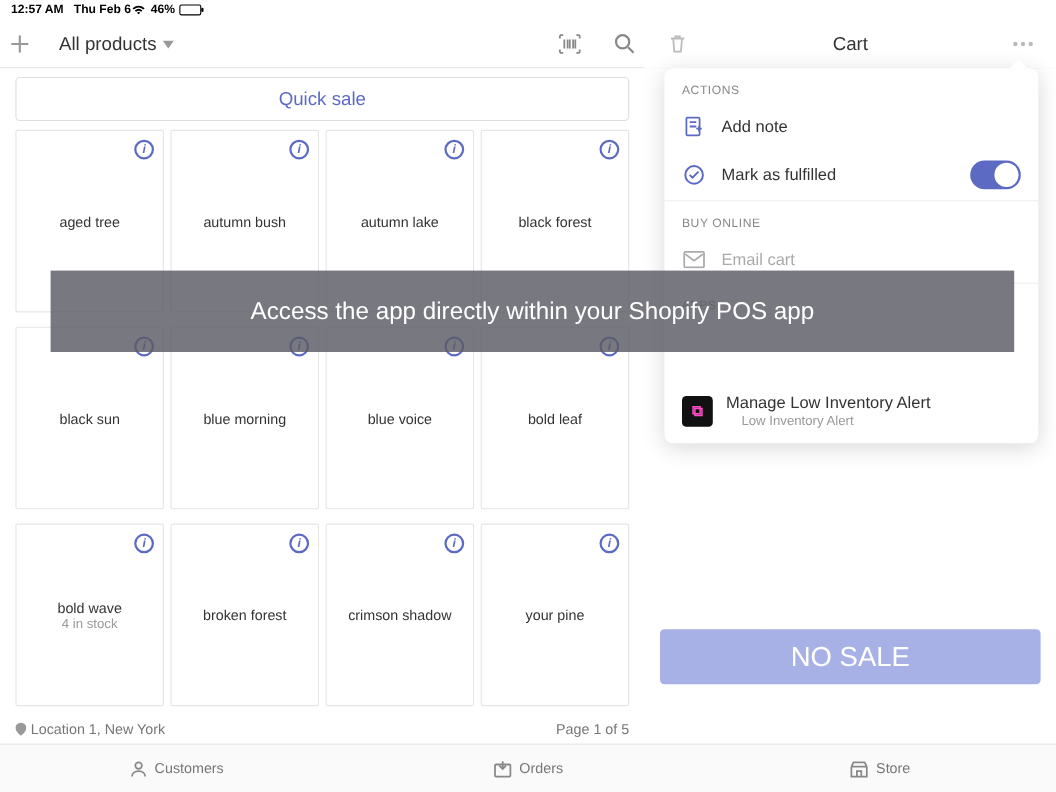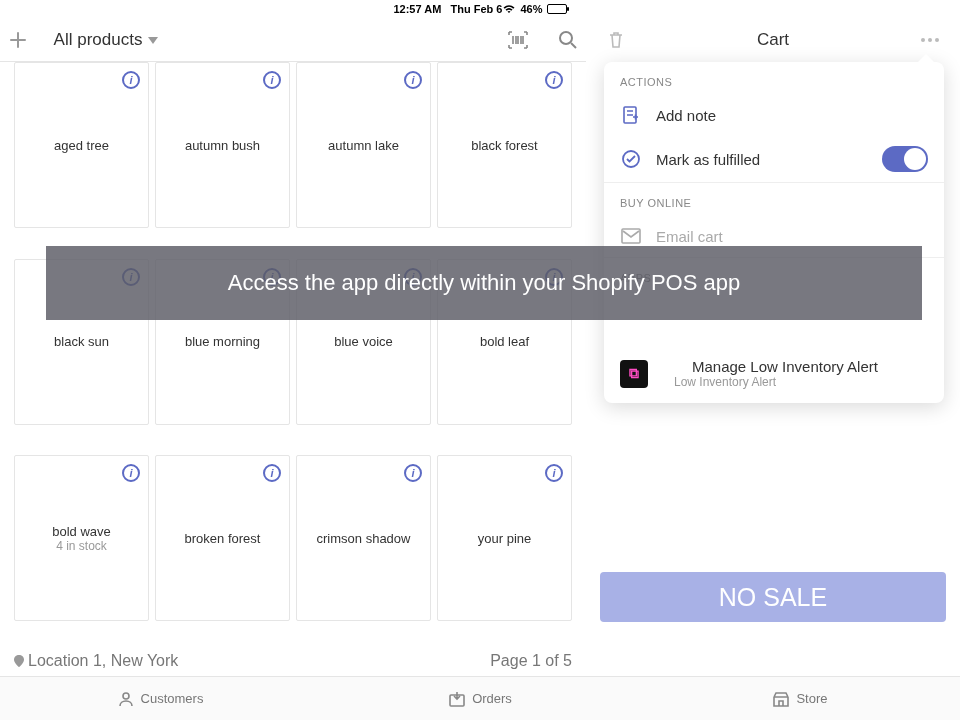--- a/index.html
+++ b/index.html
@@ -1,51 +1,51 @@
 <!DOCTYPE html>
 <html><head>
 <meta charset="utf-8">
 <style>
   * { box-sizing: border-box; margin: 0; padding: 0; }
   body { font-family: -apple-system, BlinkMacSystemFont, "Segoe UI", sans-serif; width: 960px; height: 720px; background: #fff; overflow: hidden; position: relative; }
-  .status-bar { display:flex; justify-content:center; align-items:center; height:18px; padding:0 10px; font-size:11px; font-weight:600; }
+  .status-bar { display:flex; justify-content:flex-start; align-items:center; height:18px; padding:0 10px; font-size:11px; font-weight:600; }
   .status-right { display:flex; align-items:center; gap:4px; }
   .battery-body { width:20px; height:10px; border:1px solid #000; border-radius:2px; position:relative; display:inline-block; }
   .battery-body::after { content:""; position:absolute; right:-3px; top:2px; width:2px; height:4px; background:#000; border-radius:1px; }
   .battery-fill { background:#000; height:100%; }
   .header-row { display:flex; height:44px; border-bottom:1px solid #e5e5e5; }
   .main-header { display:flex; align-items:center; justify-content:space-between; padding:0 6px; height:44px; }
   .main-header .center { position:absolute; left:0; right:374px; display:flex; justify-content:center; align-items:center; height:44px; pointer-events:none; }
   .dropdown-title { font-size:17px; color:#333; display:flex; align-items:center; gap:6px; pointer-events:auto; }
   .triangle { width:0; height:0; border-left:5px solid transparent; border-right:5px solid transparent; border-top:7px solid #999; }
   .icon-btn { width:24px; height:24px; color:#777; display:flex; align-items:center; justify-content:center; }
   .header-right-group { display:flex; gap:26px; }
   .cart-header { display:flex; align-items:center; justify-content:space-between; padding:0 18px; height:44px; background:#fff; }
   .cart-title { flex:1; text-align:center; font-size:17px; color:#333; }
   .quick-sale { margin:8px 14px; border:1px solid #ddd; border-radius:4px; height:40px; display:flex; align-items:center; justify-content:center; color:#5c6ac4; font-size:17px; }
   .grid { display:grid; grid-template-columns:repeat(4, 1fr); gap:6px; padding:0 14px; flex:1; }
   .card { background:#fff; border:1px solid #e5e5e5; border-radius:2px; height:166px; position:relative; display:flex; flex-direction:column; align-items:center; justify-content:center; }
   .card .info { position:absolute; top:8px; right:8px; width:18px; height:18px; border:2px solid #5c6ac4; border-radius:50%; display:flex; align-items:center; justify-content:center; color:#5c6ac4; font-size:11px; font-weight:700; font-style:italic; }
   .card-name { font-size:13px; color:#333; }
   .card-sub { font-size:12px; color:#999; }
-  .footer-strip { display:flex; justify-content:space-between; padding:6px 14px; font-size:16px; color:#777;gap:32px; }
+  .footer-strip { display:flex; justify-content:space-between; padding:6px 14px; font-size:13px; color:#777;gap:32px; }
   .loc { display:flex; align-items:center; gap:4px; }
   .bottom-nav { position:absolute; bottom:0; left:0; right:0; height:44px; border-top:1px solid #e5e5e5; display:flex; background:#fafafa; }
   .nav-item { flex:1; display:flex; align-items:center; justify-content:center; gap:6px; font-size:13px; color:#777; }
   .overlay-banner { position:absolute; top:246px; left:46px; right:38px; height:74px; background:rgba(90,90,100,0.82); color:#fff; display:flex; align-items:center; justify-content:center; font-size:22px; font-weight:300; z-index:50; }
   .popover { position:absolute; top:62px; right:16px; width:340px; background:#fff; border-radius:8px; box-shadow:0 4px 20px rgba(0,0,0,0.15); z-index:40; }
   .popover::before { content:""; position:absolute; top:-8px; right:10px; width:0; height:0; border-left:8px solid transparent; border-right:8px solid transparent; border-bottom:8px solid #fff; }
   .pop-section-label { font-size:11px; color:#888; letter-spacing:0.5px; padding:14px 16px 6px; }
   .pop-row { display:flex; align-items:center; gap:14px; padding:10px 16px; font-size:15px; color:#333; }
   .pop-icon { width:22px; height:22px; color:#5c6ac4; display:flex; align-items:center; justify-content:center; }
   .toggle { margin-left:auto; width:46px; height:26px; background:#5c6ac4; border-radius:13px; position:relative; }
   .toggle .knob { position:absolute; right:2px; top:2px; width:22px; height:22px; background:#fff; border-radius:50%; }
   .app-row { display:flex; align-items:center; gap:12px; padding:14px 16px; }
   .app-icon { width:28px; height:28px; background:#111; border-radius:4px; display:flex; align-items:center; justify-content:center; color:#ff4dc4; font-size:14px; font-weight:700; }
-  .app-text .t1 { font-size:15px; color:#333;margin-left:32px; }
+  .app-text .t1 { font-size:15px; color:#333; }
   .app-text .t2 { font-size:12px; color:#999;margin-left:14px; }
   .no-sale { position:absolute; bottom:54px; left:14px; right:14px; height:50px; background:#a8b1e6; color:#fff; display:flex; align-items:center; justify-content:center; font-size:25px; border-radius:4px; }
   .gray-input { color:#aaa; }
   .divider { height:1px; background:#eee; margin:0; }
   svg { display:block; }
 </style>
 </head>
 <body>
 
 <div class="status-bar">
@@ -102,20 +102,23 @@
       <svg width="20" height="6" viewBox="0 0 20 6">
           <circle cx="3" cy="3" r="2" fill="#bbb"></circle>
           <circle cx="10" cy="3" r="2" fill="#bbb"></circle>
           <circle cx="17" cy="3" r="2" fill="#bbb"></circle>
         </svg>
     </div>
   </div>
 </div>
 
 <div style="position:absolute;top:62px;left:0;width:586px;bottom:44px;display:flex;flex-direction:column;">
+  <div class="quick-sale">
+    <span>Quick sale</span>
+  </div>
   <div class="grid" id="grid">
       <div class="card">
         <div class="info">i</div>
         <div class="card-name">aged tree</div>
       </div>
       <div class="card">
         <div class="info">i</div>
         <div class="card-name">autumn bush</div>
       </div>
       <div class="card">

